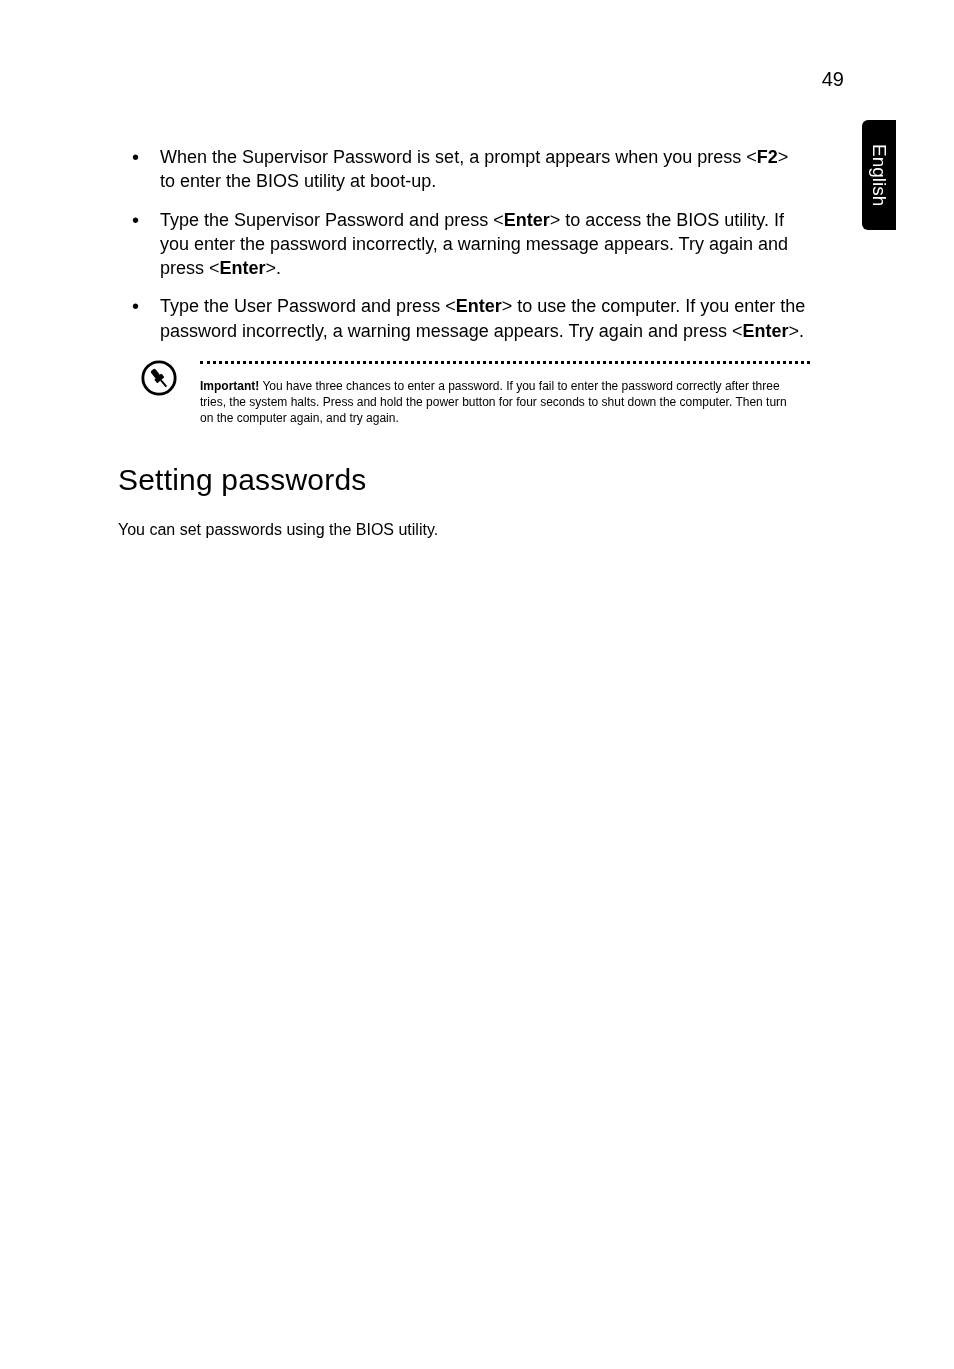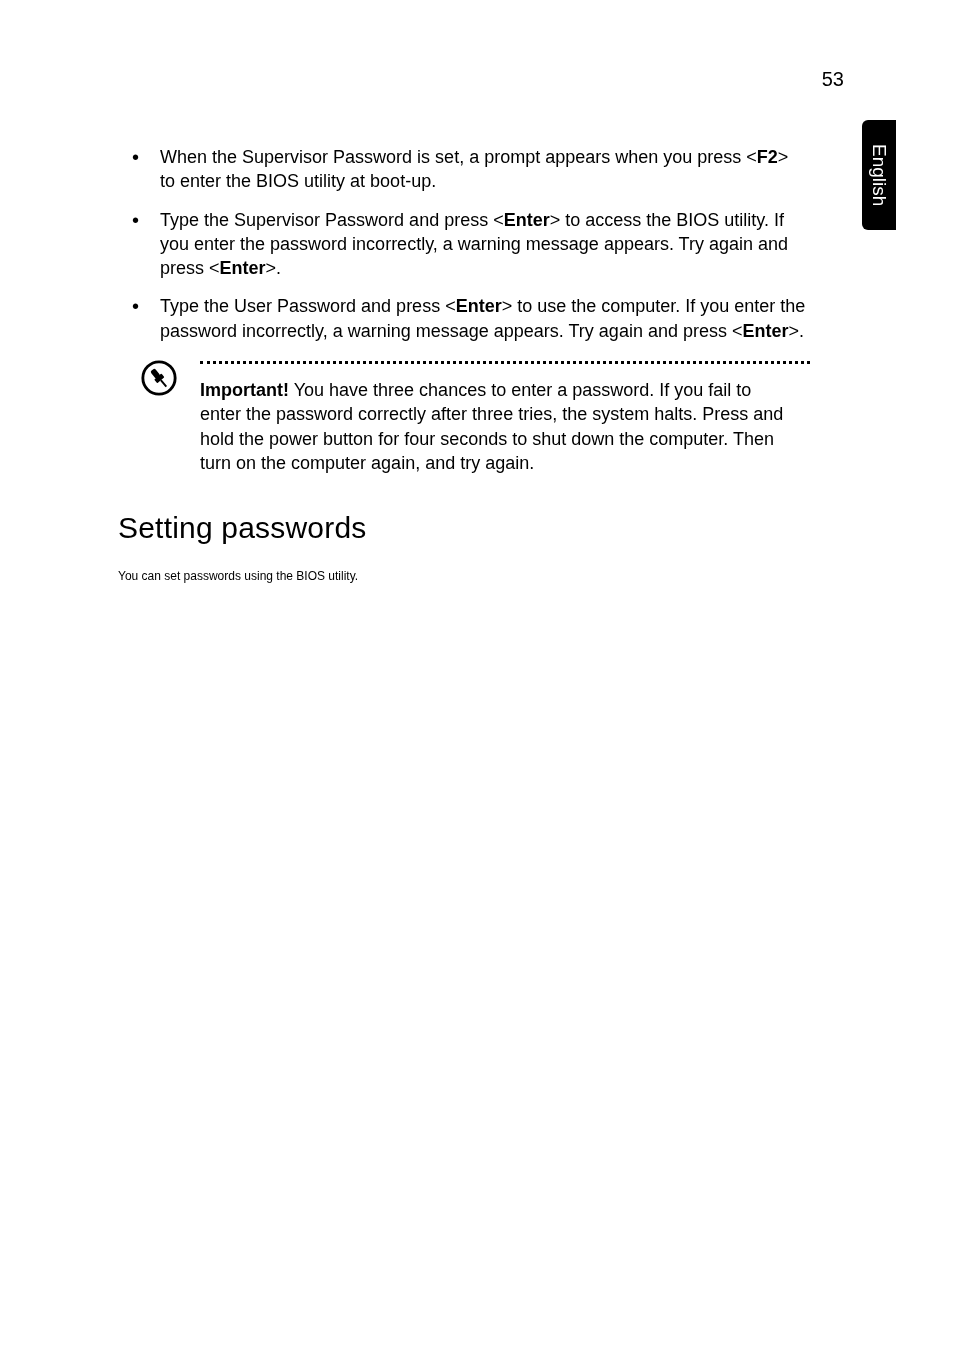--- a/index.html
+++ b/index.html
@@ -96,35 +96,35 @@
       height: 38px;
     }
     .dashed-line {
       border: none;
       border-top: 3px dotted #000;
       margin-bottom: 14px;
       margin-left: 0;
       width: 610px;
     }
     .note-text {
-      font-size: 18px;
+      font-size: 12px;
       line-height: 1.35;
     }
     .section2 {
       margin-top: 30px;
     }
     .closing {
-      font-size: 12px;
+      font-size: 16px;
       margin-top: 24px;
     }
   </style>
 </head>
 <body>
 
-<div class="page-number">53</div>
+<div class="page-number">49</div>
 <div class="language-tab">English</div>
 
 <div class="content">
 
 
 
   <ul class="bullets">
     <li>
       <span>When the Supervisor Password is set, a prompt appears when you press &lt;</span><span class="bold">F2</span><span>&gt; to enter the BIOS utility at boot-up.</span>
     </li>

